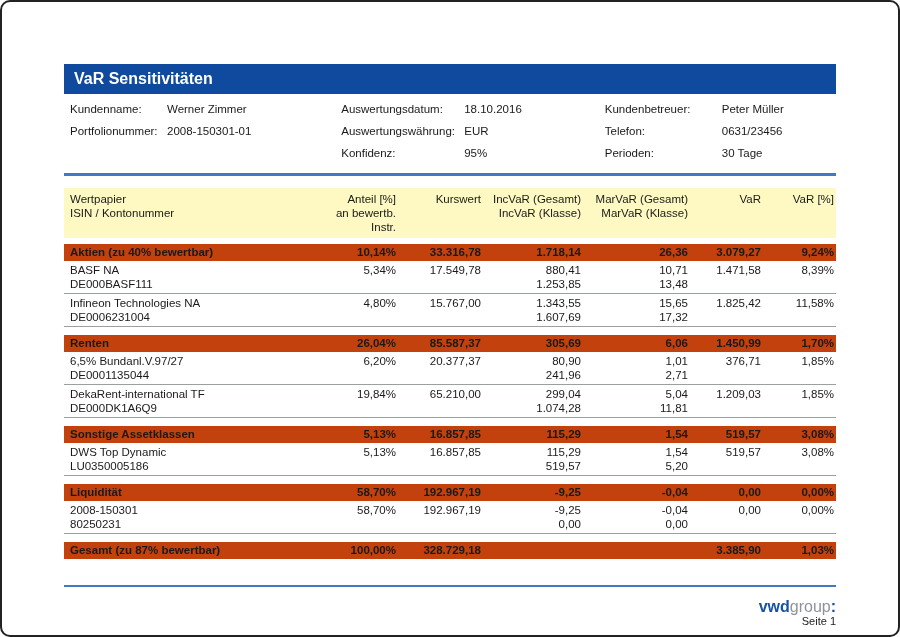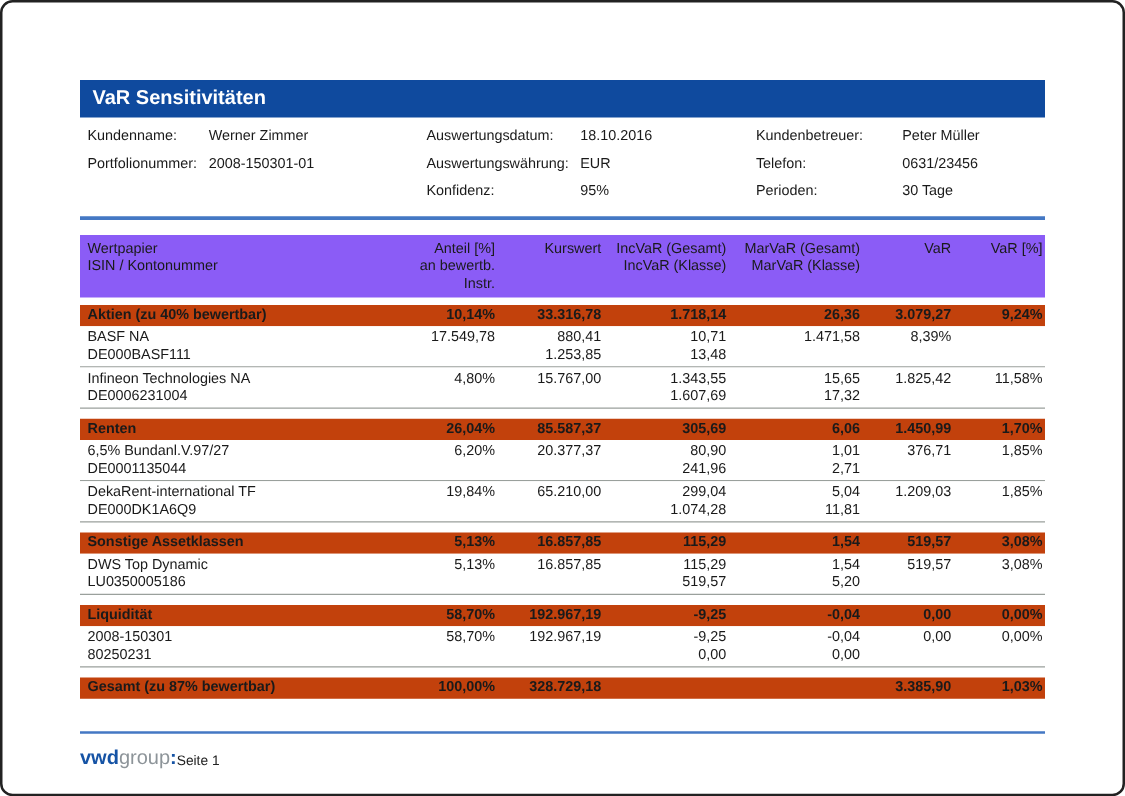--- a/index.html
+++ b/index.html
@@ -54,21 +54,21 @@
   }
   
   .table { margin-top: 12px; font-size: 11.5px; }
   .grid {
     display: grid;
     grid-template-columns: 248px 90px 85px 100px 107px 73px 73px;
   }
   .c { padding: 2px 6px; line-height: 14px; }
   .r { text-align: right; }
   .thead {
-    background: #8b5cf6;
+    background: #fef9c3;
     margin-bottom: 6px;
   }
   .thead .c { padding-top: 4px; padding-bottom: 4px; }
   .band {
     background: #c2410c;
     font-weight: bold;
   }
   .band .c { padding-top: 1px; padding-bottom: 1px; line-height: 15px; }
   .section { margin-bottom: 8px; }
   .row { border-bottom: 1px solid #9aa09c; background: #ffffff; }
@@ -77,20 +77,21 @@
   .footer {
     position: absolute;
     left: 62px; right: 62px; top: 583px;
   }
   .footer-line { height: 2px; background: #4478c4; }
   .footer-row {
     display: flex;
     justify-content: flex-start;
     align-items: flex-end;
     margin-top: 12px;
+    flex-direction: column;
   }
   .logo { font-size: 16px; line-height: 16px; }
   .logo-bold { color: #1553a5; font-weight: bold; }
   .logo-light { color: #8d9499; }
   .logo-colon { color: #1553a5; font-weight: bold; }
   .page-num { font-size: 11px; color: #222; }
 </style>
 </head>
 <body>
 
@@ -182,20 +183,21 @@
           <div class="c r">1.718,14</div>
           <div class="c r">26,36</div>
           <div class="c r">3.079,27</div>
           <div class="c r">9,24%</div>
         </div>
         <div class="grid row">
           <div class="c">
             <div>BASF NA</div>
             <div class="sub">DE000BASF111</div>
           </div>
+          <div class="c r">5,34%</div>
           <div class="c r">17.549,78</div>
           <div class="c r">
             <div>880,41</div>
             <div>1.253,85</div>
           </div>
           <div class="c r">
             <div>10,71</div>
             <div>13,48</div>
           </div>
           <div class="c r">1.471,58</div>

